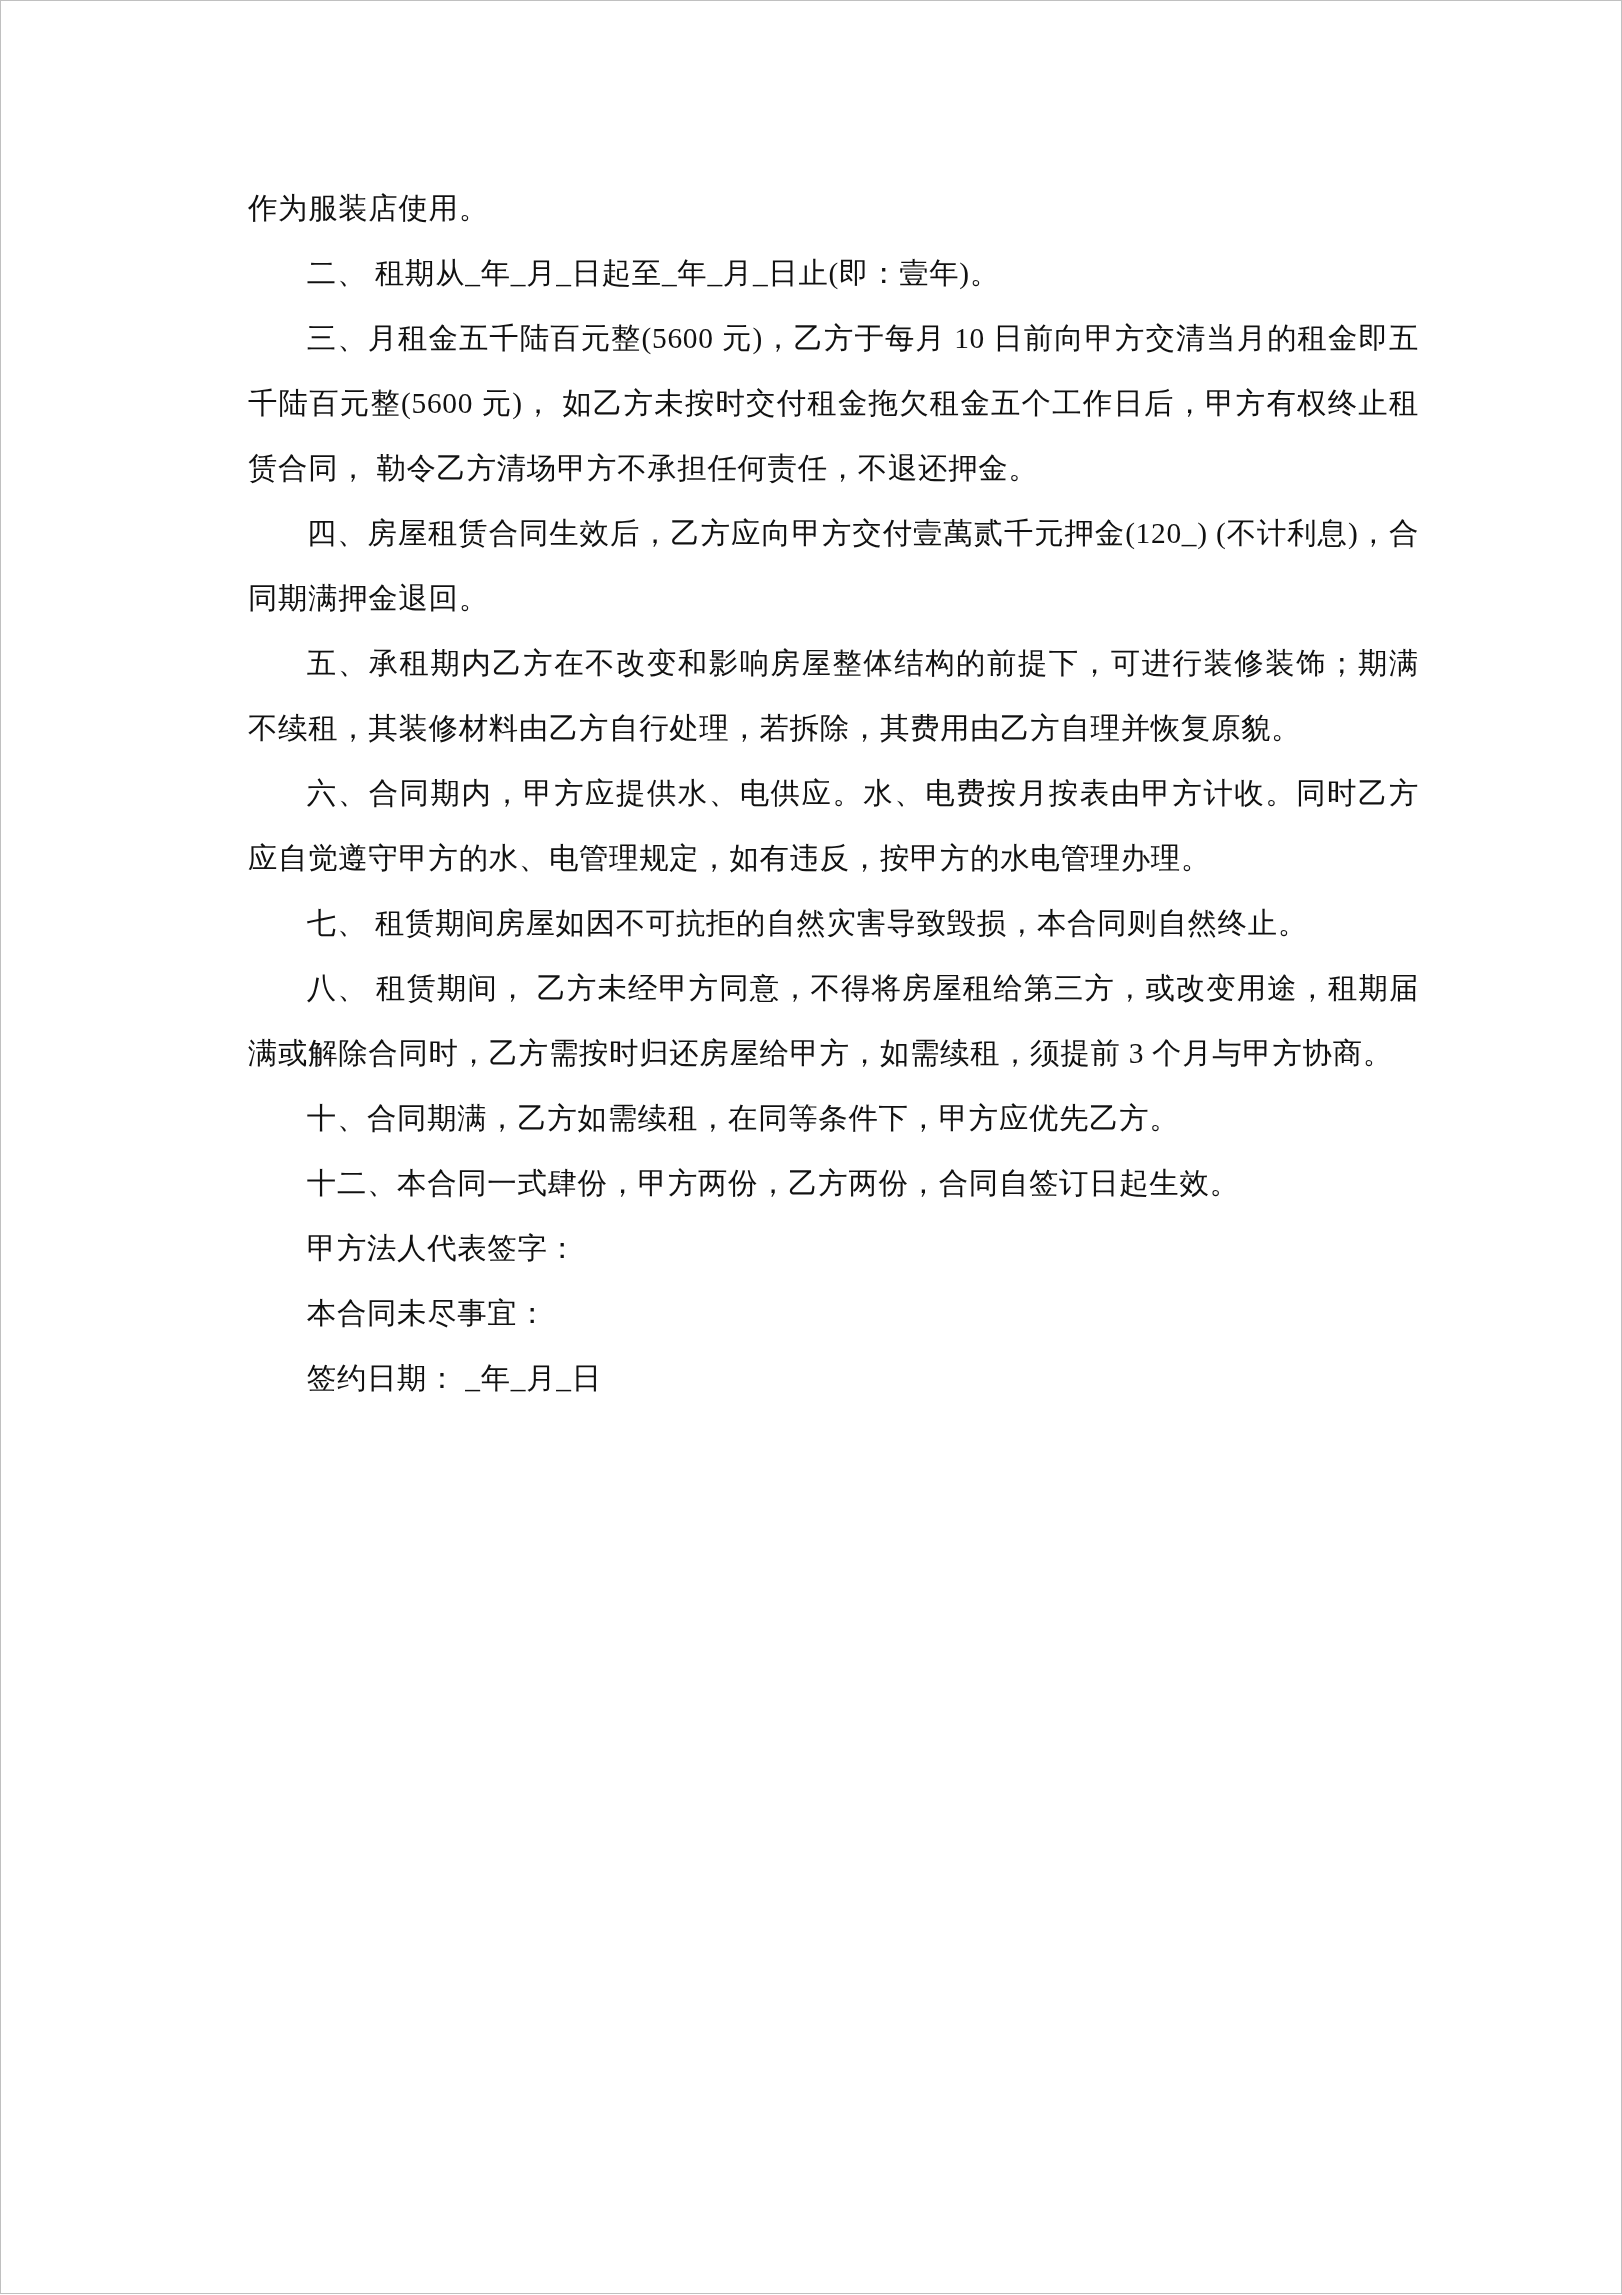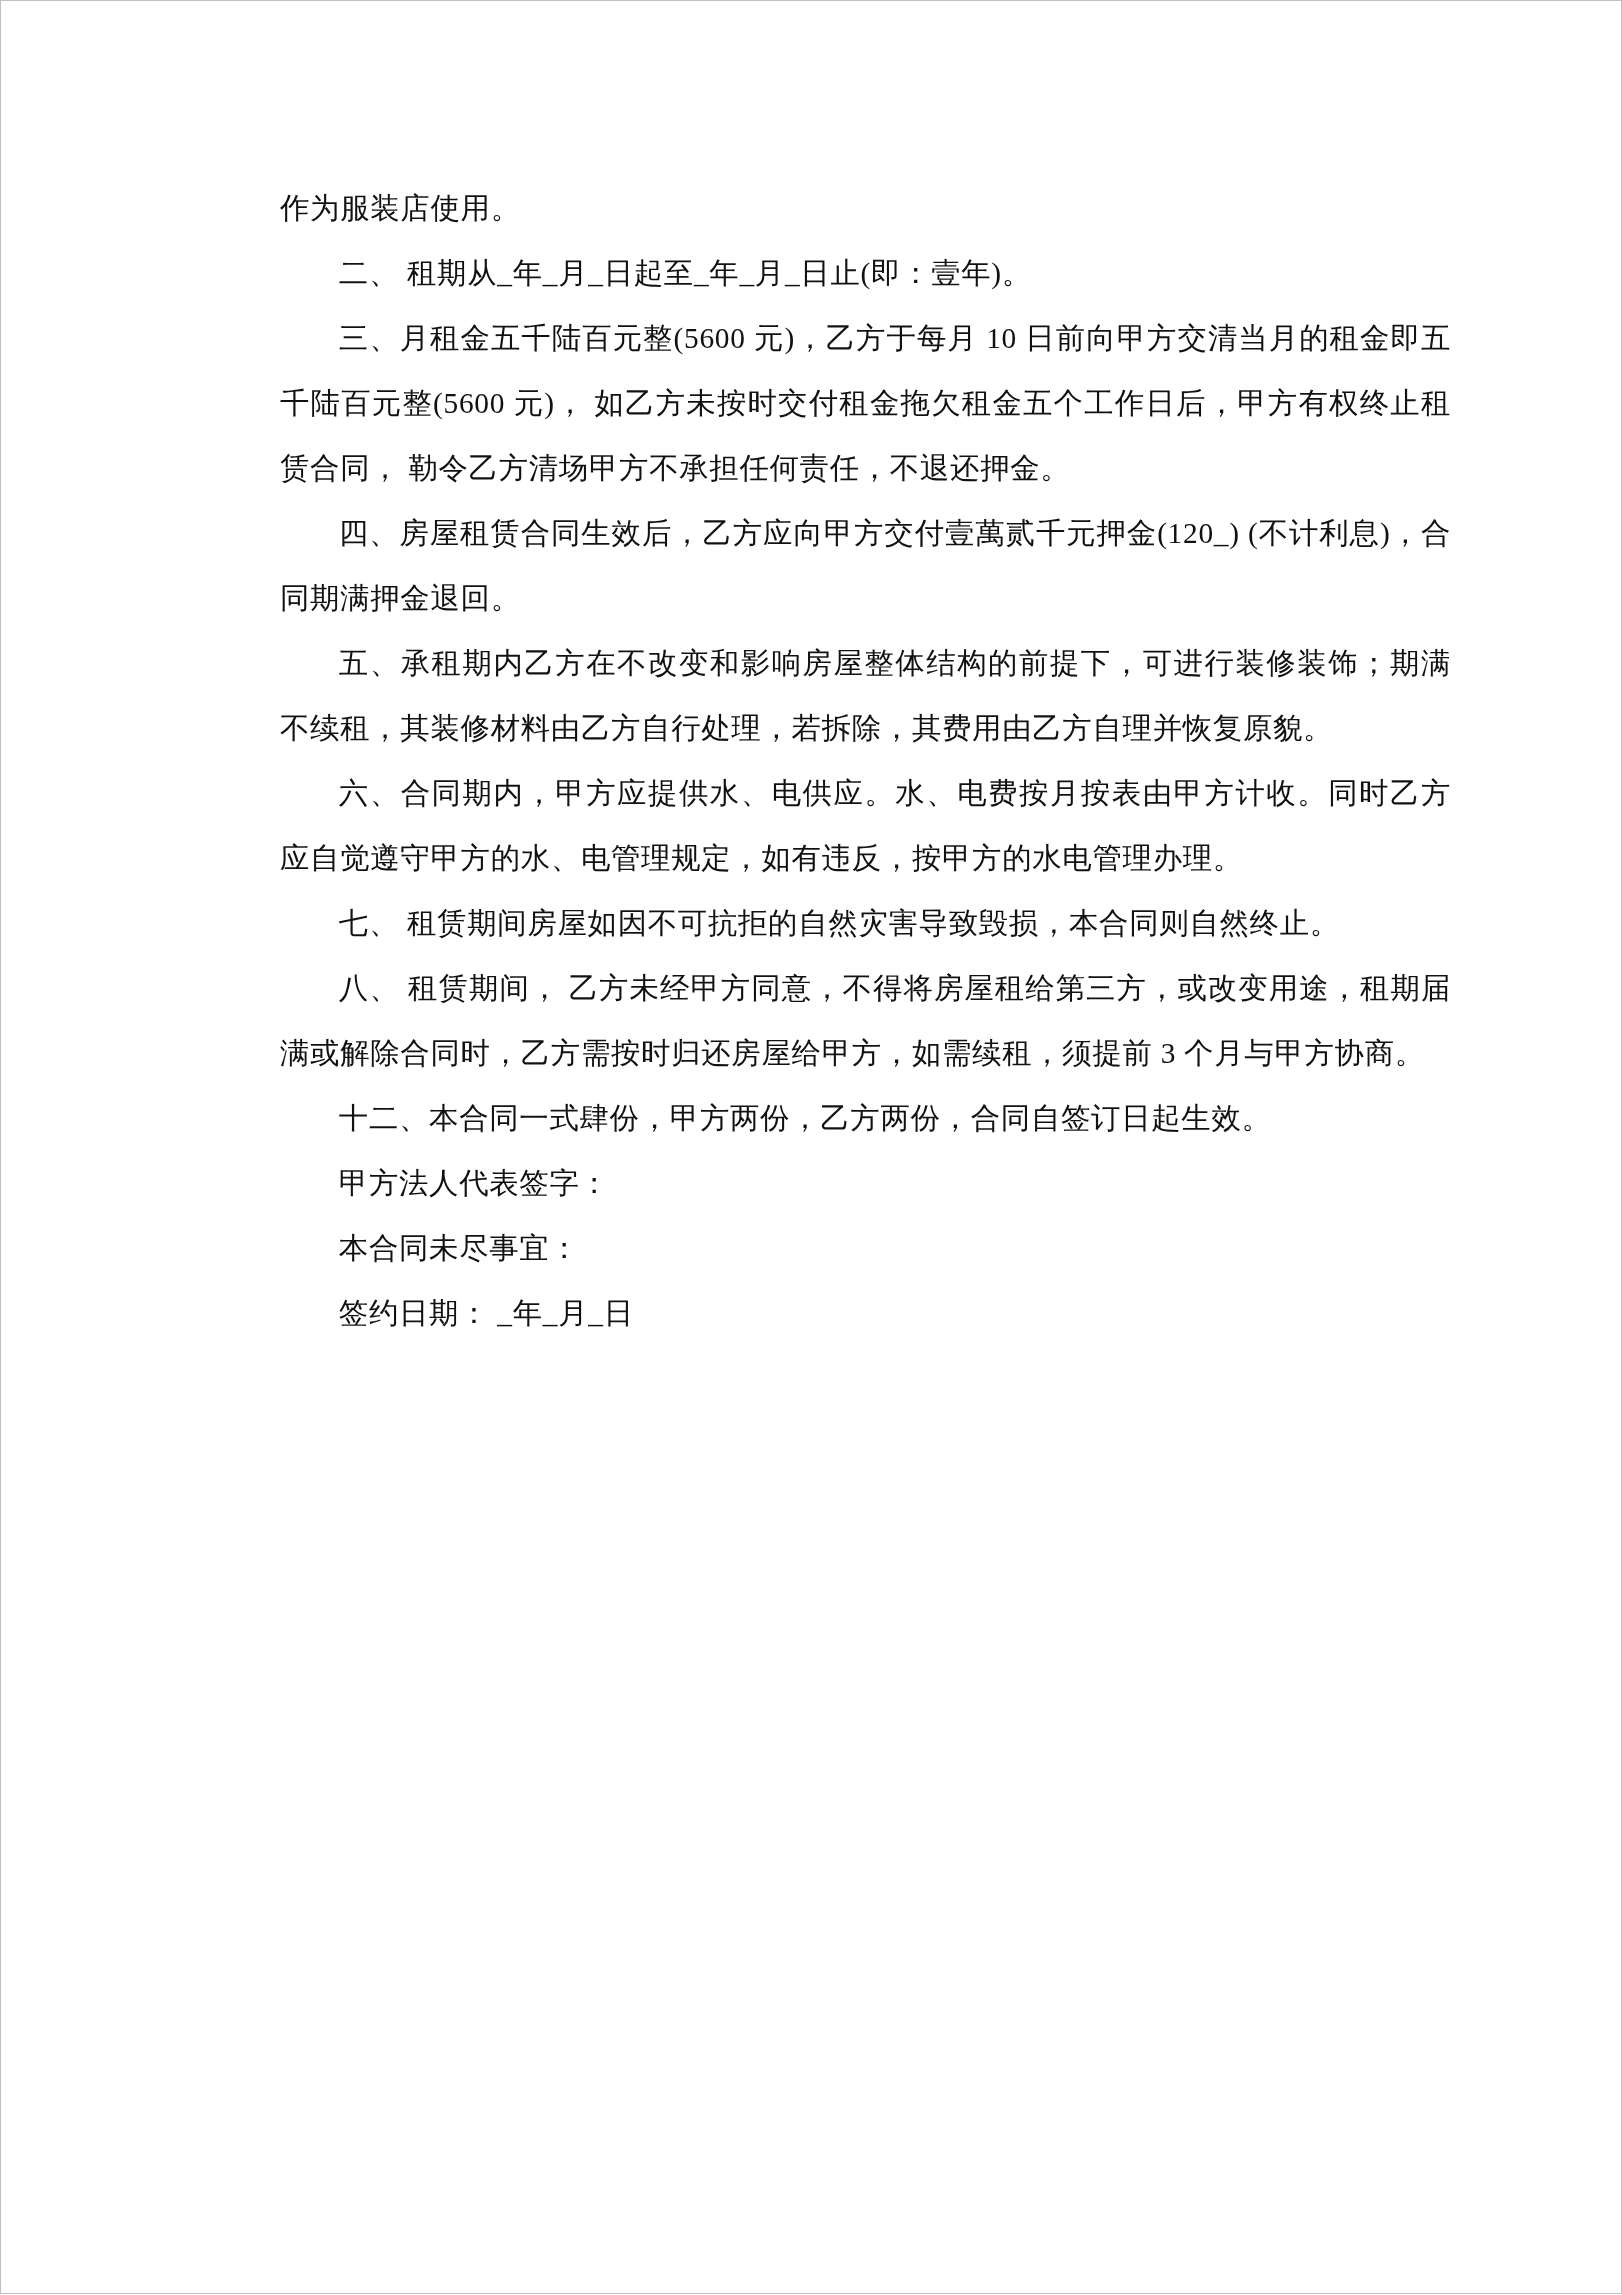--- a/index.html
+++ b/index.html
@@ -20,21 +20,20 @@
     position: absolute;
     top: 175px;
     left: 247px;
     width: 1171px;
     font-family: "Liberation Serif", "DejaVu Serif", serif;
     font-size: 29.4px;
     line-height: 65px;
     color: #111111;
     text-align: justify;
     letter-spacing: 0.7px;
-    margin-left: 32px;
   }
   .content p {
     margin: 0;
     padding: 0;
   }
   .content p.indent {
     text-indent: 2em;
     font-family: Liberation Serif, serif;
   }
   .content p.no-indent {
@@ -47,19 +46,20 @@
 <div class="page">
   <div class="content">
     <p class="no-indent">作为服装店使用。</p>
     <p class="indent">二、 租期从_年_月_日起至_年_月_日止(即：壹年)。</p>
     <p class="indent">三、月租金五千陆百元整(5600 元)，乙方于每月 10 日前向甲方交清当月的租金即五千陆百元整(5600 元)， 如乙方未按时交付租金拖欠租金五个工作日后，甲方有权终止租赁合同， 勒令乙方清场甲方不承担任何责任，不退还押金。</p>
     <p class="indent">四、房屋租赁合同生效后，乙方应向甲方交付壹萬贰千元押金(120_) (不计利息)，合同期满押金退回。</p>
     <p class="indent">五、承租期内乙方在不改变和影响房屋整体结构的前提下，可进行装修装饰；期满不续租，其装修材料由乙方自行处理，若拆除，其费用由乙方自理并恢复原貌。</p>
     <p class="indent">六、合同期内，甲方应提供水、电供应。水、电费按月按表由甲方计收。同时乙方应自觉遵守甲方的水、电管理规定，如有违反，按甲方的水电管理办理。</p>
     <p class="indent">七、 租赁期间房屋如因不可抗拒的自然灾害导致毁损，本合同则自然终止。</p>
     <p class="indent">八、 租赁期间， 乙方未经甲方同意，不得将房屋租给第三方，或改变用途，租期届满或解除合同时，乙方需按时归还房屋给甲方，如需续租，须提前 3 个月与甲方协商。</p>
+    <p class="indent">十、合同期满，乙方如需续租，在同等条件下，甲方应优先乙方。</p>
     <p class="indent">十二、本合同一式肆份，甲方两份，乙方两份，合同自签订日起生效。</p>
     <p class="indent">甲方法人代表签字：</p>
     <p class="indent">本合同未尽事宜：</p>
     <p class="indent">签约日期： _年_月_日</p>
   </div>
 </div>
 
 
 </body></html>

